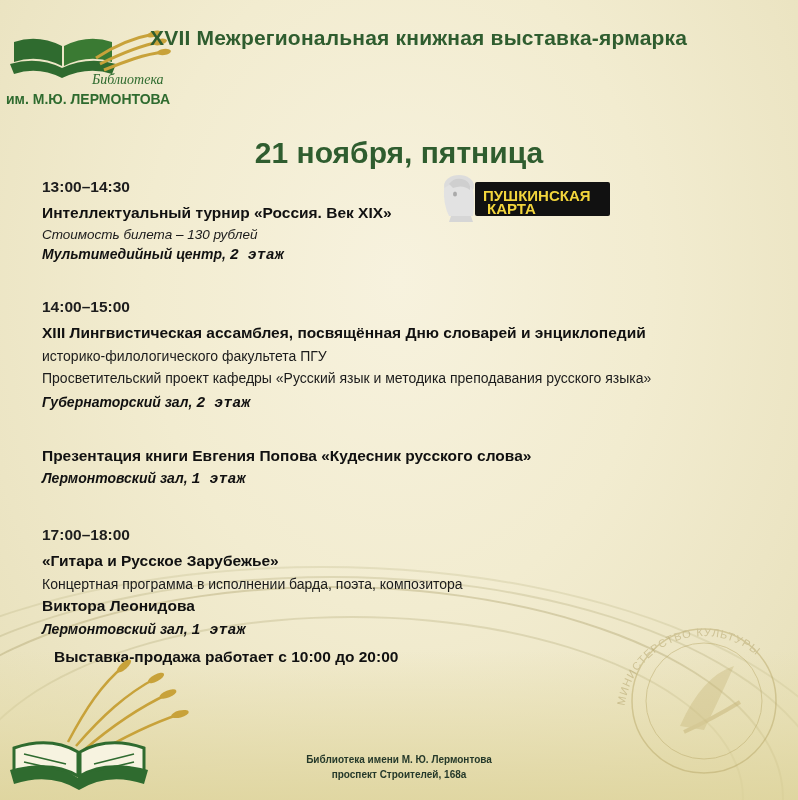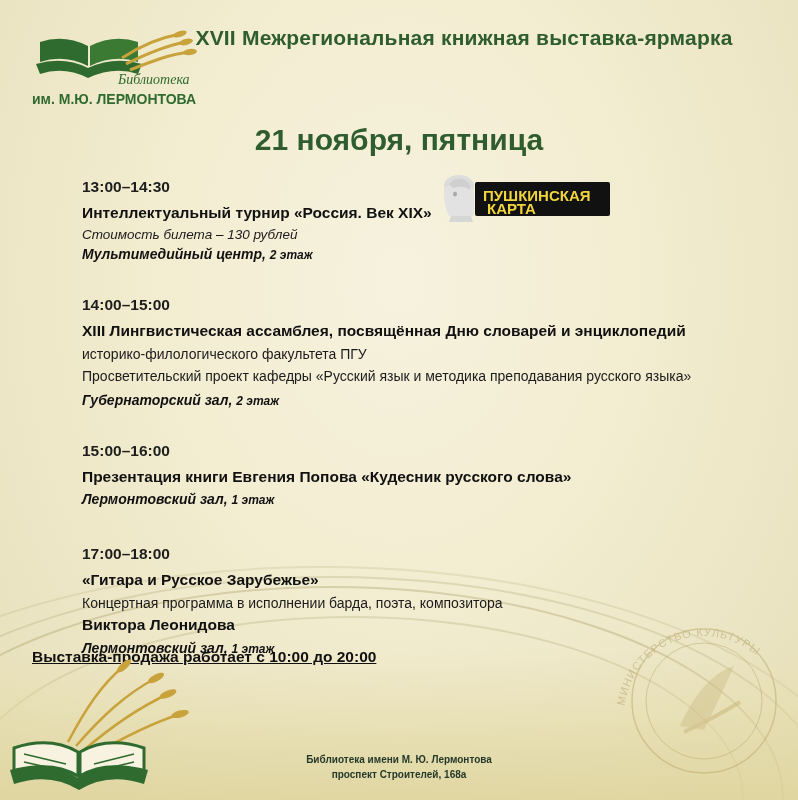--- a/index.html
+++ b/index.html
@@ -37,63 +37,62 @@
     position: absolute;
     left: 0; right: 0; bottom: 0;
     height: 150px;
     background: linear-gradient(180deg, rgba(233,225,183,0) 0%, rgba(228,219,170,0.55) 45%, rgba(222,212,156,0.85) 100%);
     pointer-events: none;
   }
 
   
   .logo {
     position: absolute;
-    left: 30px;
+    left: 4px;
     top: 22px;
     width: 196px;
     height: 88px;
   }
   .logo svg { display: block; }
 
   .head {
     position: absolute;
     left: 150px;
     right: 20px;
     top: 26px;
-    text-align: center;
+    text-align: left;
   }
   .line1 {
     font-size: 21px;
     font-weight: bold;
     color: #2f5d2f;
     letter-spacing: 0.2px;
   }
   .line2 {
     margin-top: 9px;
     font-size: 30px;
     font-weight: bold;
     color: #2d5a2d;
     letter-spacing: 0.5px;
   }
   .date {
     position: absolute;
     left: 0; right: 0;
-    top: 123px;
+    top: 136px;
     text-align: center;
     font-size: 30px;
     font-weight: bold;
     color: #2f5d2f;
   }
 
   .events {
     position: absolute;
     left: 42px;
     right: 30px;
     top: 178px;
-    margin-left: 40px;
   }
   .event { position: relative; margin-bottom: 22px; }
   .ev-time {
     font-size: 15.5px;
     font-weight: bold;
     color: #1d1d1d;
     margin-bottom: 7px;
   }
   .ev-title {
     font-size: 15.5px;
@@ -113,38 +112,37 @@
     font-style: italic;
     color: #1b1b1b;
     margin-bottom: 4px;
   }
   .ev-place {
     font-size: 14px;
     font-weight: bold;
     font-style: italic;
     color: #111;
   }
-  .ev-place .floor { font-size: 12px; font-style: italic; font-weight: bold; }
+  .ev-place .floor { font-size: 15px; font-style: italic; font-weight: bold; font-family: Liberation Mono, monospace; }
 
   .pushkin-card {
     position: absolute;
     right: 158px;
     top: -10px;
     width: 175px;
     height: 58px;
   }
 
   .footer-note {
     position: absolute;
-    left: 32px;
+    left: 54px;
     top: 648px;
     font-size: 15.5px;
     font-weight: bold;
     color: #111;
-    text-decoration: underline;
   }
 
   .addr {
     position: absolute;
     left: 0; right: 0;
     bottom: 18px;
     text-align: center;
     font-size: 10px;
     font-weight: bold;
     color: #25392a;
@@ -234,21 +232,20 @@
       <div class="ev-title">XIII Лингвистическая ассамблея, посвящённая Дню словарей и энциклопедий</div>
       <div class="ev-sub">историко-филологического факультета ПГУ</div>
       <div class="ev-sub">Просветительский проект кафедры «Русский язык и методика преподавания русского языка»</div>
       <div class="ev-place" style="margin-top:6px;">
         <span>Губернаторский зал,</span>
         <span class="floor">2 этаж</span>
       </div>
     </div>
 
     <div class="event" style="margin-top:34px;">
-      <div class="ev-time">15:00–16:00</div>
       <div class="ev-title">Презентация книги Евгения Попова «Кудесник русского слова»</div>
       <div class="ev-place" style="margin-top:4px;">
         <span>Лермонтовский зал,</span>
         <span class="floor">1 этаж</span>
       </div>
     </div>
 
     <div class="event" style="margin-top:38px;">
       <div class="ev-time">17:00–18:00</div>
       <div class="ev-title">«Гитара и Русское Зарубежье»</div>

